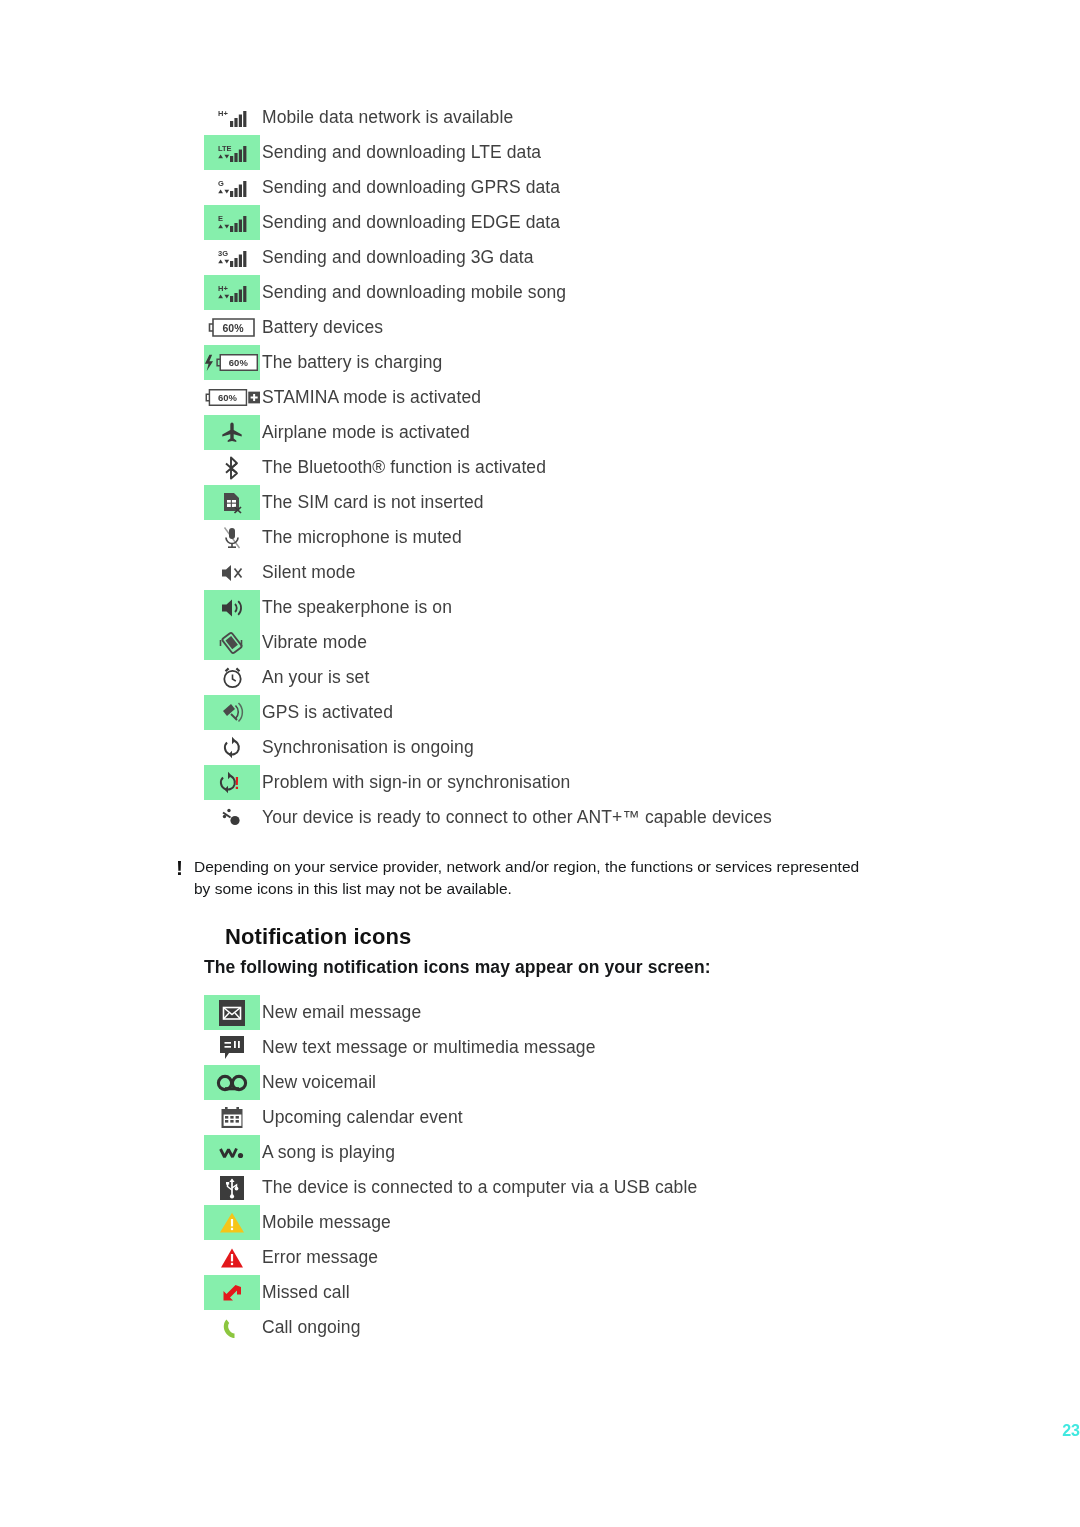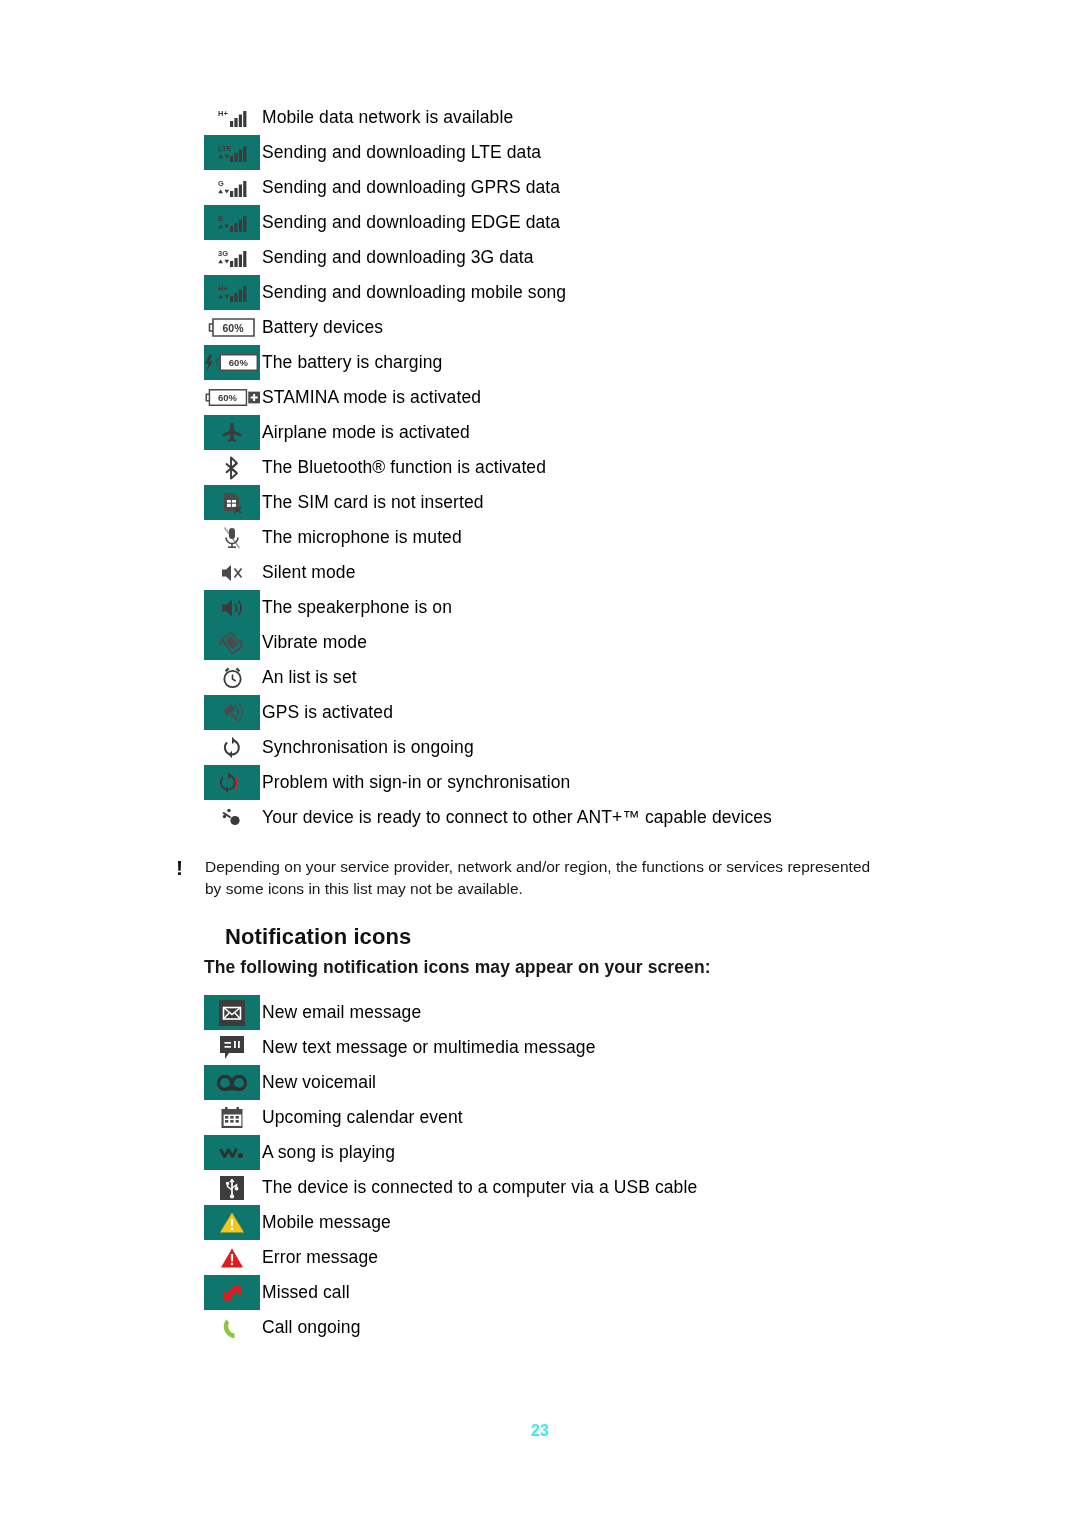--- a/index.html
+++ b/index.html
@@ -29,36 +29,36 @@
   }
   .icon-table.status-list { top: 100px; }
   .icon-table.notification-list { top: 995px; }
 
   .icon-row {
     display: flex;
     align-items: center;
     height: 35px;
   }
   .icon-row.shaded .icon-cell {
-    background: #0f766e;
+    background: #86efac;
   }
   .icon-cell {
     width: 56px;
     height: 35px;
     flex: 0 0 56px;
     display: flex;
     align-items: center;
     justify-content: center;
     box-sizing: border-box;
   }
   .icon-label {
     margin-left: 2px;
     font-size: 17.5px;
     line-height: 21px;
-    color: #000000;
+    color: #404040;
     letter-spacing: 0.1px;
     white-space: nowrap;
   }
 
   
   .glyph {
     display: block;
   }
 
   
@@ -71,21 +71,21 @@
   .note-bang {
     position: absolute;
     left: 0;
     top: 2px;
     font-size: 21px;
     font-weight: bold;
     line-height: 20px;
     color: #111;
   }
   .note-text {
-    margin-left: 29px;
+    margin-left: 18px;
     font-size: 15.5px;
     line-height: 22px;
     color: #16181a;
   }
 
   
   .section-heading {
     position: absolute;
     left: 204px;
     top: 924px;
@@ -104,21 +104,21 @@
     letter-spacing: 0.1px;
     font-weight: bold;
   }
 
   
   .page-number {
     position: absolute;
     left: 0;
     right: 0;
     top: 1422px;
-    text-align: center;
+    text-align: right;
     font-size: 16px;
     font-weight: bold;
     color: #41e8e0;
   }
   .footer-note {
     position: absolute;
     left: 0;
     right: 0;
     top: 1473px;
     text-align: center;
@@ -322,21 +322,21 @@
         <div class="icon-label">Vibrate mode</div>
       </div>
       <div class="icon-row">
         <div class="icon-cell">
           <svg class="glyph" width="23" height="23" viewBox="0 0 23 23">
       <circle cx="11.5" cy="13" r="8.2" fill="none" stroke="#3a3a3a" stroke-width="1.8"></circle>
       <path d="M11.5 8.6 L11.5 13 L14.8 15.2" fill="none" stroke="#3a3a3a" stroke-width="1.6"></path>
       <path d="M4.5 5.2 L7.6 2.4 M18.5 5.2 L15.4 2.4" stroke="#3a3a3a" stroke-width="2.2"></path>
           </svg>
         </div>
-        <div class="icon-label">An list is set</div>
+        <div class="icon-label">An your is set</div>
       </div>
       <div class="icon-row shaded">
         <div class="icon-cell">
           <svg class="glyph" width="25" height="23" viewBox="0 0 25 23">
       <path d="M3 10 L11 3 L15 8 L7 15 Z" fill="#4a4a4a"></path>
       <path d="M11 13 L17 19" stroke="#4a4a4a" stroke-width="2"></path>
       <path d="M15.5 4.5 a9 9 0 0 1 0 13" fill="none" stroke="#4a4a4a" stroke-width="1.6"></path>
       <path d="M18.5 2 a13 13 0 0 1 0 18.5" fill="none" stroke="#4a4a4a" stroke-width="1.5" opacity="0.8"></path>
           </svg>
         </div>

